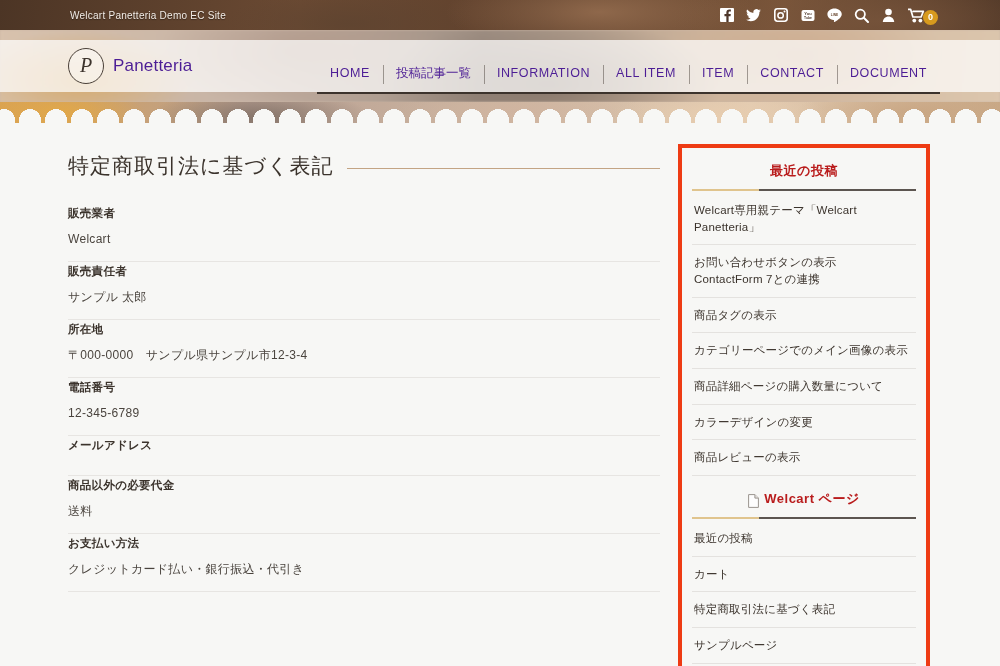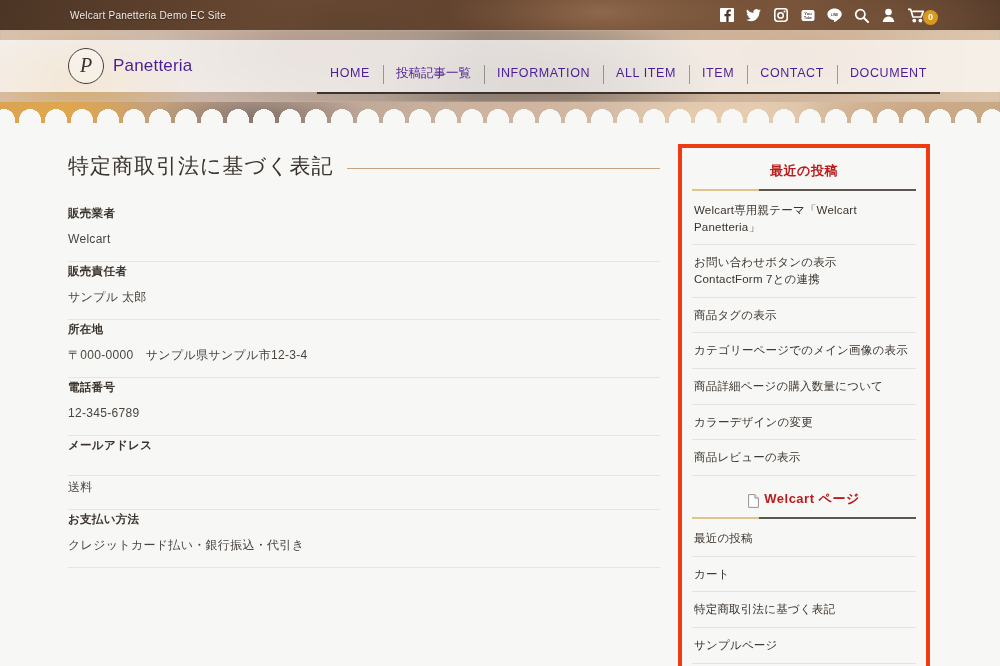--- a/index.html
+++ b/index.html
@@ -302,20 +302,21 @@
       <div class="v">〒000-0000　サンプル県サンプル市12-3-4</div>
     </div>
     <div class="kv">
       <div class="k">電話番号</div>
       <div class="v">12-345-6789</div>
     </div>
     <div class="kv">
       <div class="k">メールアドレス</div>
     </div>
     <div class="kv">
+      <div class="k">商品以外の必要代金</div>
       <div class="v">送料</div>
     </div>
     <div class="kv">
       <div class="k">お支払い方法</div>
       <div class="v">クレジットカード払い・銀行振込・代引き</div>
     </div>
 
   </main>
 
   <aside class="sidebar">

